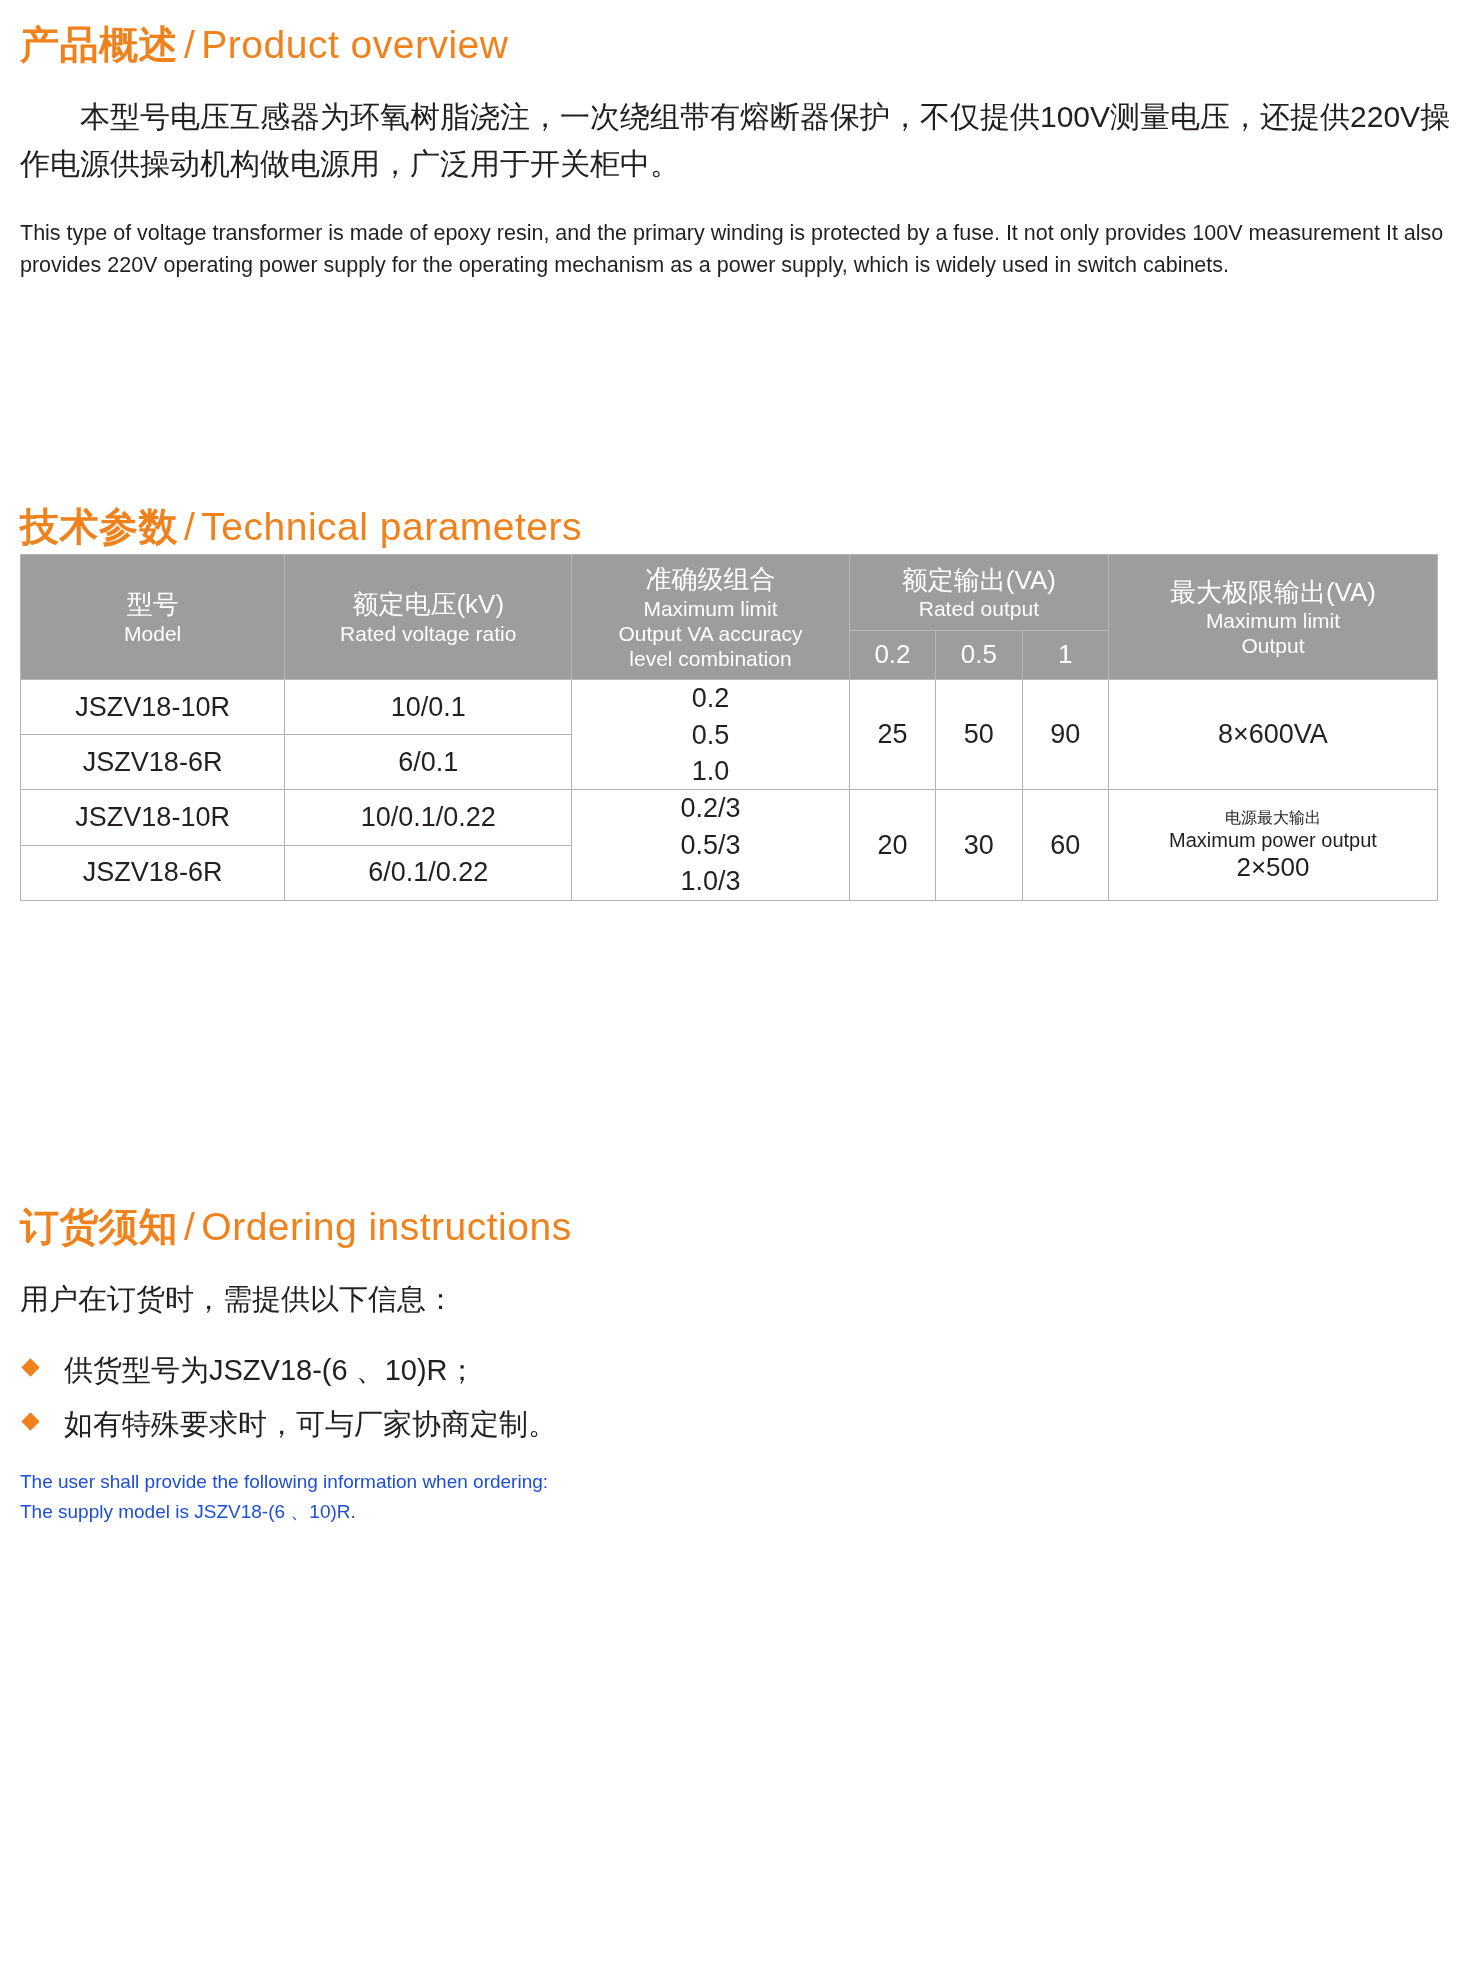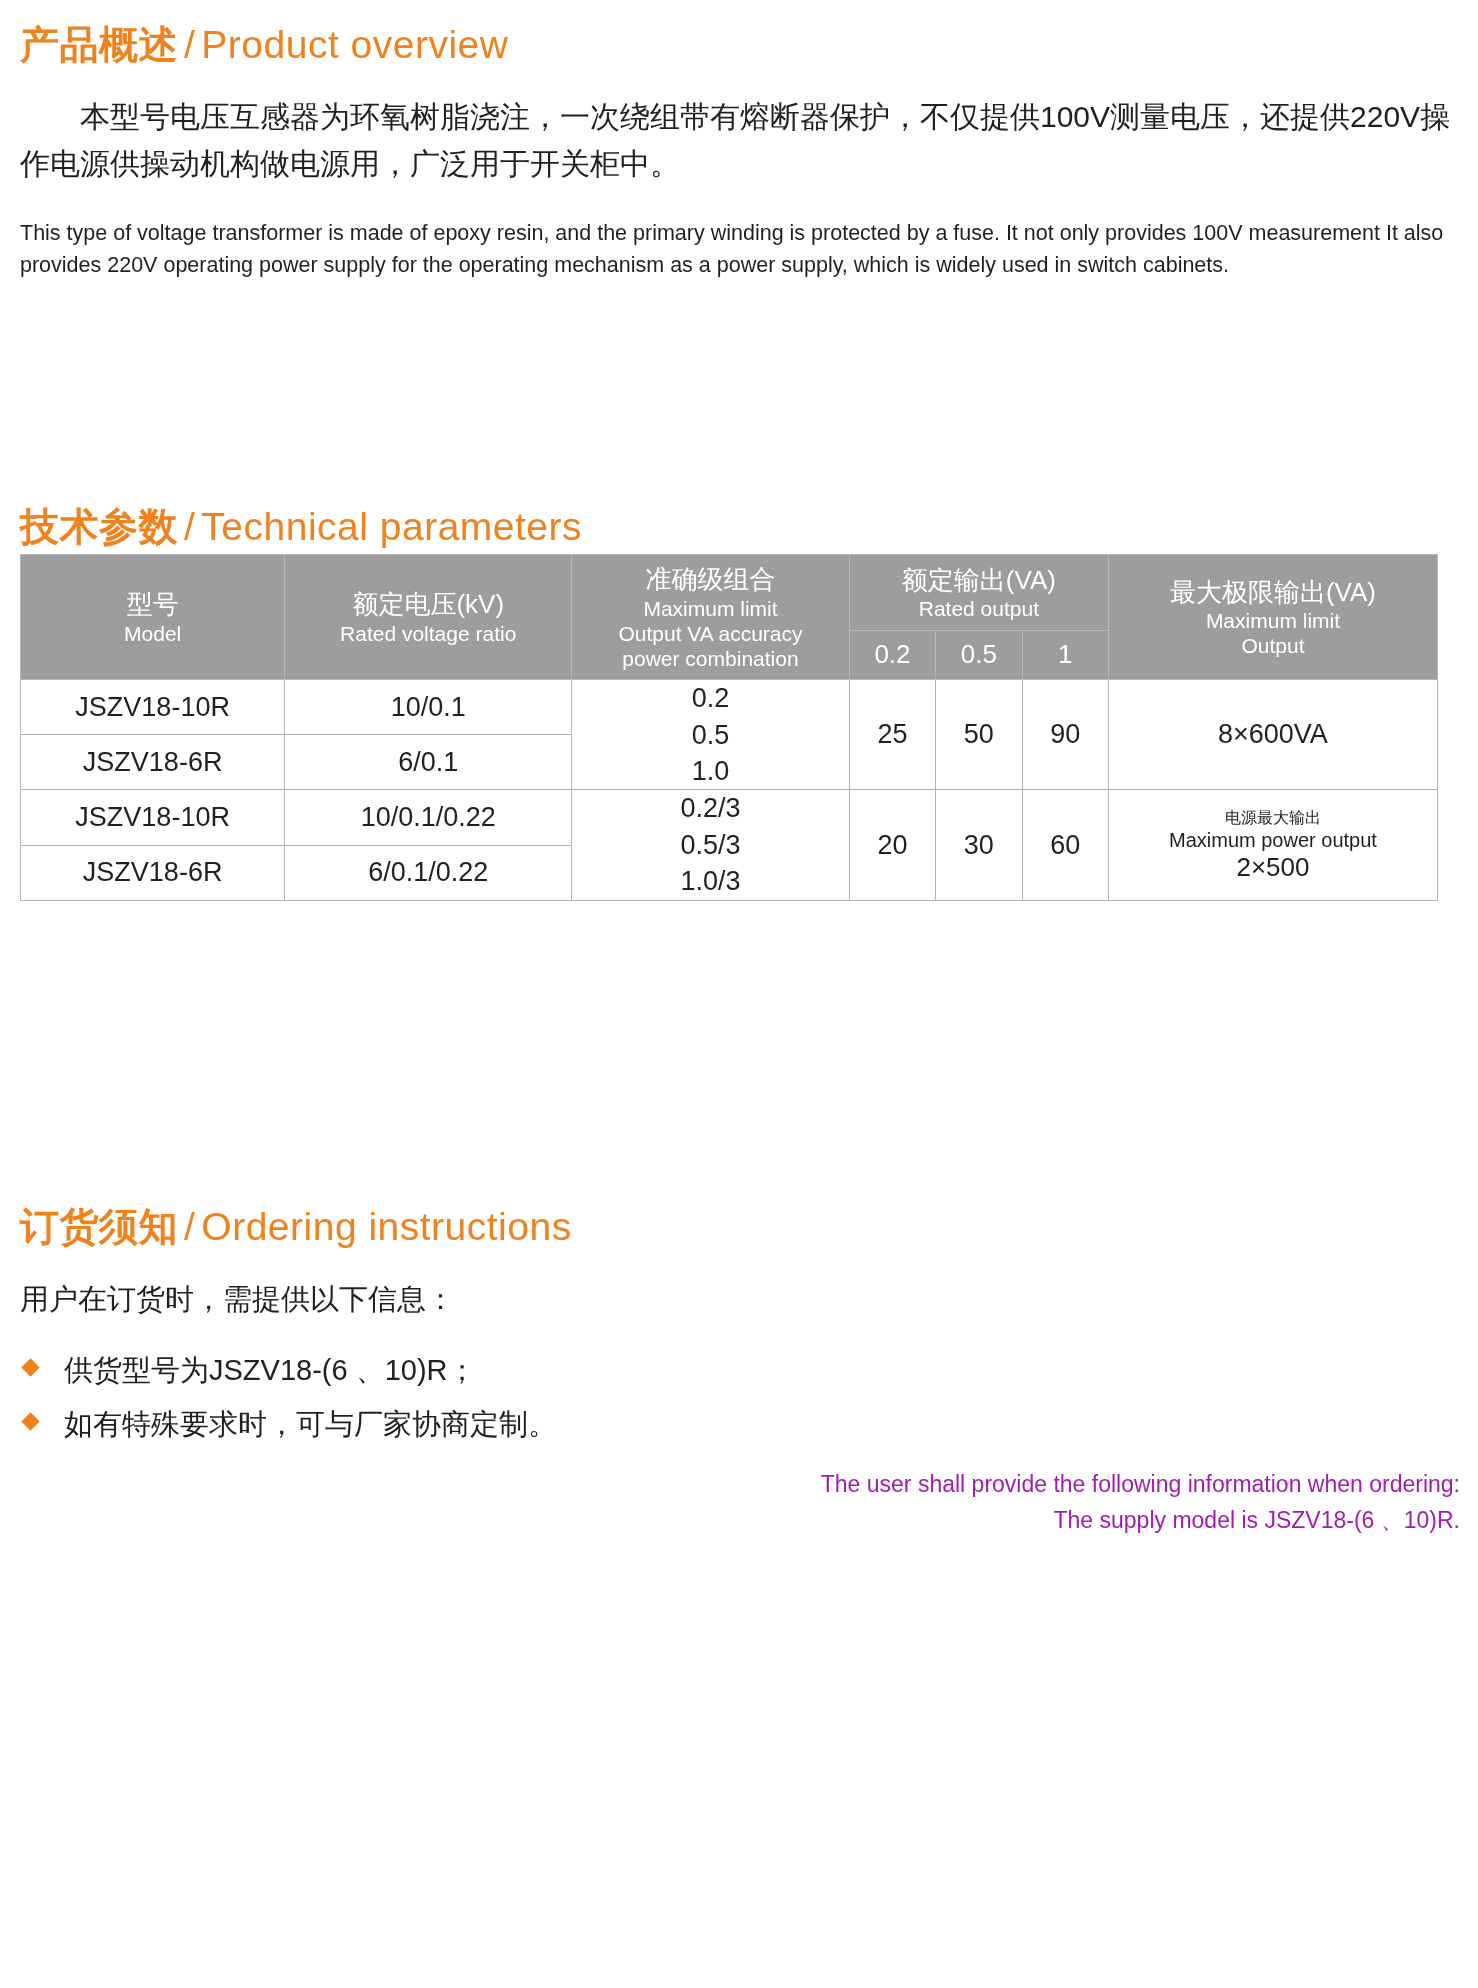--- a/index.html
+++ b/index.html
@@ -153,24 +153,23 @@
     position: absolute;
     left: 4px;
     top: 12px;
     width: 13px;
     height: 13px;
     background: #f0821e;
     transform: rotate(45deg);
   }
   #order-en {
     margin-top: 22px;
-    font-size: 23px;
+    font-size: 19px;
     line-height: 1.55;
-    color: #a21caf;
-    text-align: right;
+    color: #1d4ed8;
   }
   #order-en div { white-space: nowrap; }
 </style>
 </head>
 <body>
 
 <div class="page">
 
   <section id="overview-section">
     <div class="section-heading">
@@ -203,21 +202,21 @@
               <span class="hdr-en">Model</span>
             </td>
             <td rowspan="2">
               <span class="hdr-cn">额定电压(kV)</span>
               <span class="hdr-en">Rated voltage ratio</span>
             </td>
             <td rowspan="2">
               <span class="hdr-cn">准确级组合</span>
               <span class="hdr-en">Maximum limit</span>
               <span class="hdr-en">Output VA accuracy</span>
-              <span class="hdr-en">power combination</span>
+              <span class="hdr-en">level combination</span>
             </td>
             <td colspan="3">
               <span class="hdr-cn">额定输出(VA)</span>
               <span class="hdr-en">Rated output</span>
             </td>
             <td rowspan="2">
               <span class="hdr-cn">最大极限输出(VA)</span>
               <span class="hdr-en">Maximum limit</span>
               <span class="hdr-en">Output</span>
             </td>

